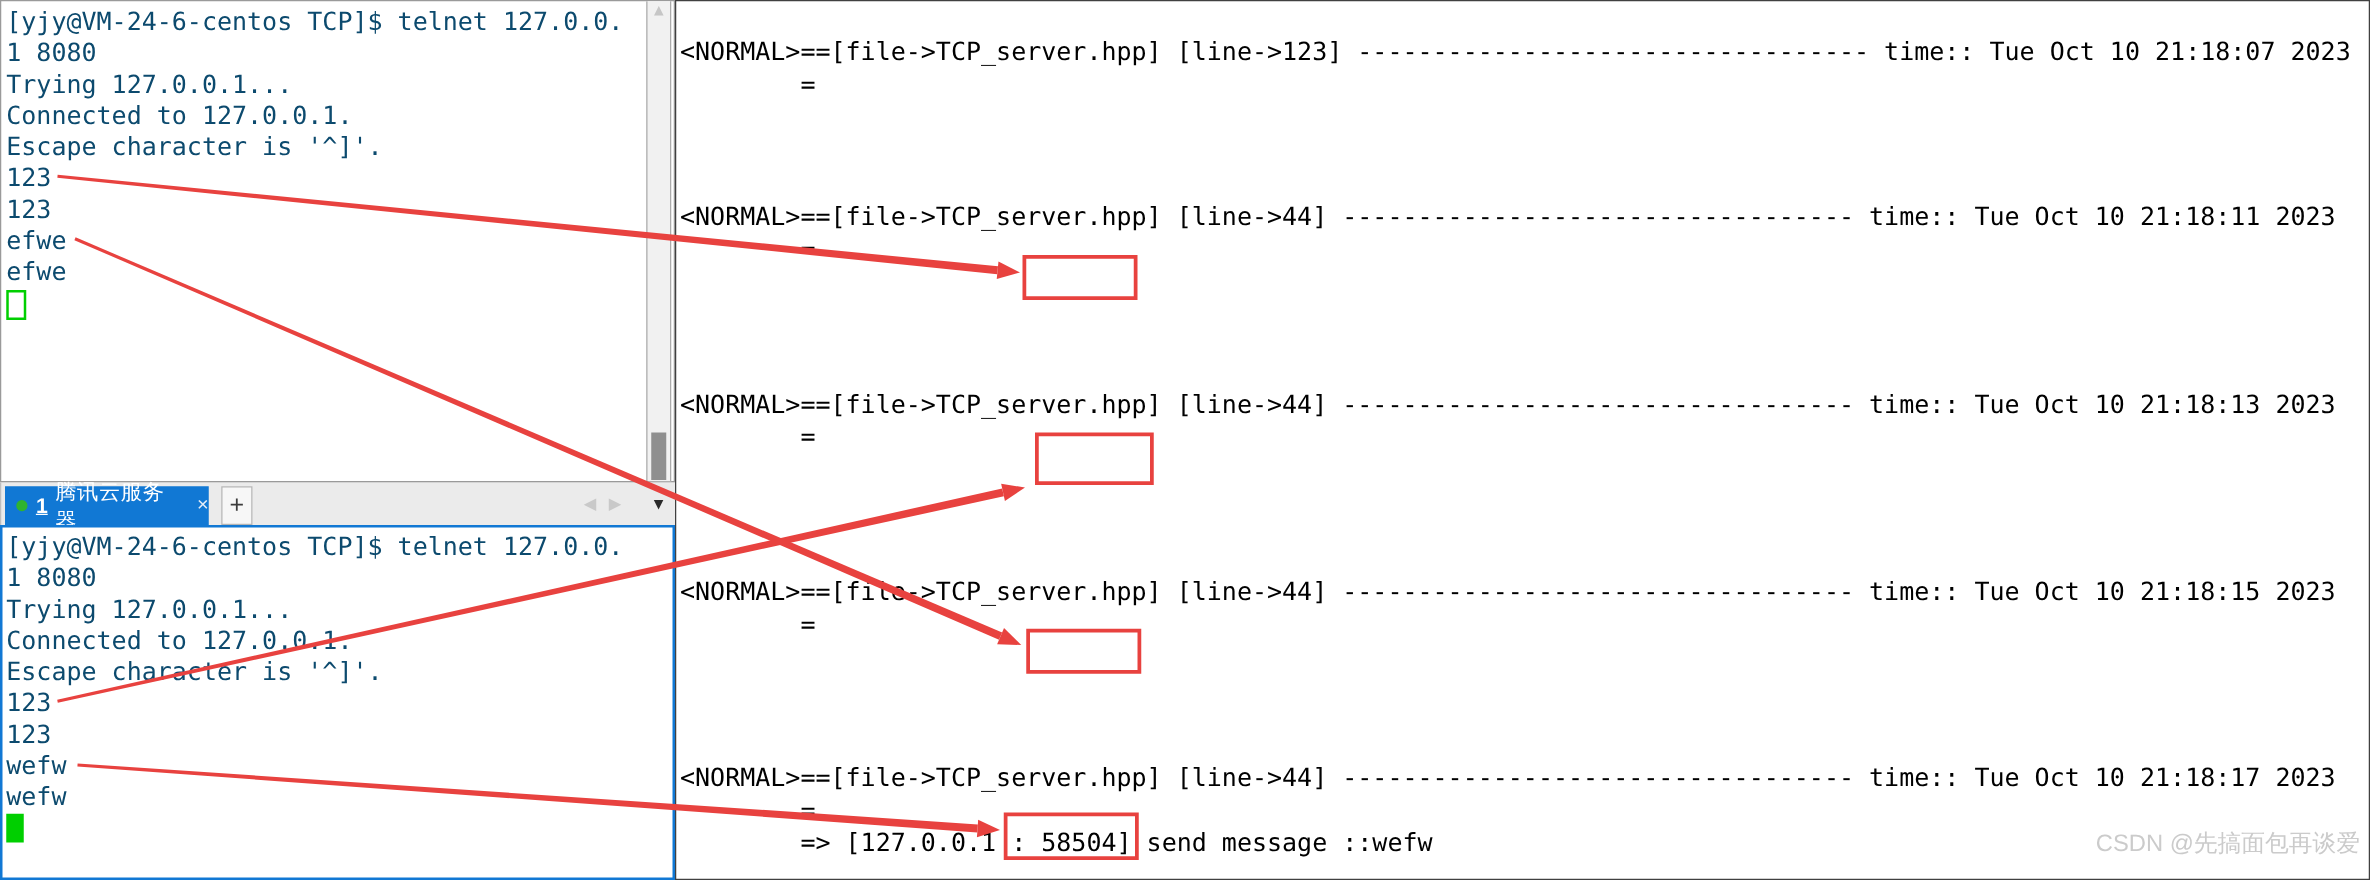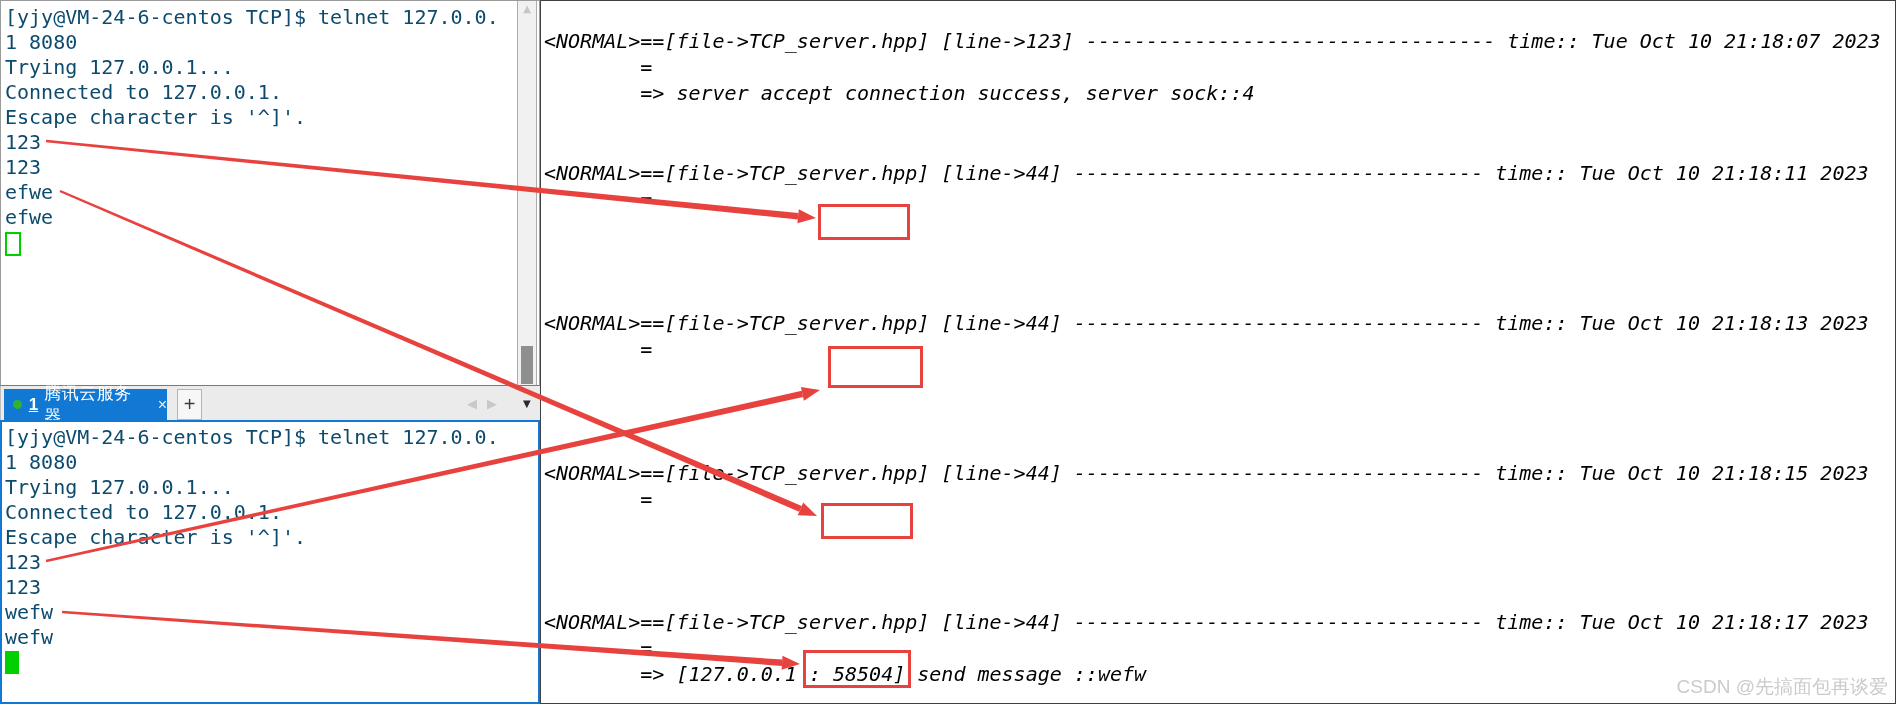--- a/index.html
+++ b/index.html
@@ -76,33 +76,33 @@
   .panel-bottom{
     position:absolute;left:0;top:420px;width:540px;height:284px;
     background:#fff;border:2px solid var(--tab-blue);box-sizing:border-box;
   }
   .panel-bottom .term{left:3px;top:3px;right:4px;}
   
   .panel-right{
     position:absolute;left:540px;top:0;width:1356px;height:704px;
     background:#fff;border:1px solid #404040;box-sizing:border-box;
   }
-  .log-block{position:absolute;left:3px;right:12px;font-style:italic;}
+  .log-block{position:absolute;left:3px;right:12px;}
   .log-line{white-space:pre;font-size:20px;line-height:26px;color:#000;}
   
   .hl-box{
     position:absolute;border:3px solid var(--annotation);
     background:transparent;box-sizing:border-box;z-index:5;
   }
   #arrow-layer{
     position:absolute;left:0;top:0;width:1896px;height:704px;
     z-index:6;pointer-events:none;
   }
   .watermark{
-    position:absolute;right:8px;bottom:4px;color:#cbcbcb;
+    position:absolute;right:8px;bottom:16px;color:#cbcbcb;
     font-family:"Liberation Sans","DejaVu Sans",sans-serif;font-size:19px;
     z-index:2;
   }
 </style>
 </head>
 <body>
 
 <div class="panel-top">
   <div class="term">
     <div class="term-line">[yjy@VM-24-6-centos TCP]$ telnet 127.0.0.</div>
@@ -147,21 +147,20 @@
     <div class="term-line">wefw</div>
     <div class="term-line">wefw</div>
     <div class="cursor-filled"></div>
   </div>
 </div>
 
 <div class="panel-right">
   <div class="log-block" style="top:27px">
     <div class="log-line">&lt;NORMAL&gt;==[file-&gt;TCP_server.hpp] [line-&gt;123] ---------------------------------- time:: Tue Oct 10 21:18:07 2023</div>
     <div class="log-line">        =</div>
-    <div class="log-line">        =&gt; server accept connection success, server sock::4</div>
   </div>
   <div class="log-block" style="top:159px">
     <div class="log-line">&lt;NORMAL&gt;==[file-&gt;TCP_server.hpp] [line-&gt;44] ---------------------------------- time:: Tue Oct 10 21:18:11 2023</div>
     <div class="log-line">        =</div>
   </div>
   <div class="log-block" style="top:309px">
     <div class="log-line">&lt;NORMAL&gt;==[file-&gt;TCP_server.hpp] [line-&gt;44] ---------------------------------- time:: Tue Oct 10 21:18:13 2023</div>
     <div class="log-line">        =</div>
   </div>
   <div class="log-block" style="top:459px">

